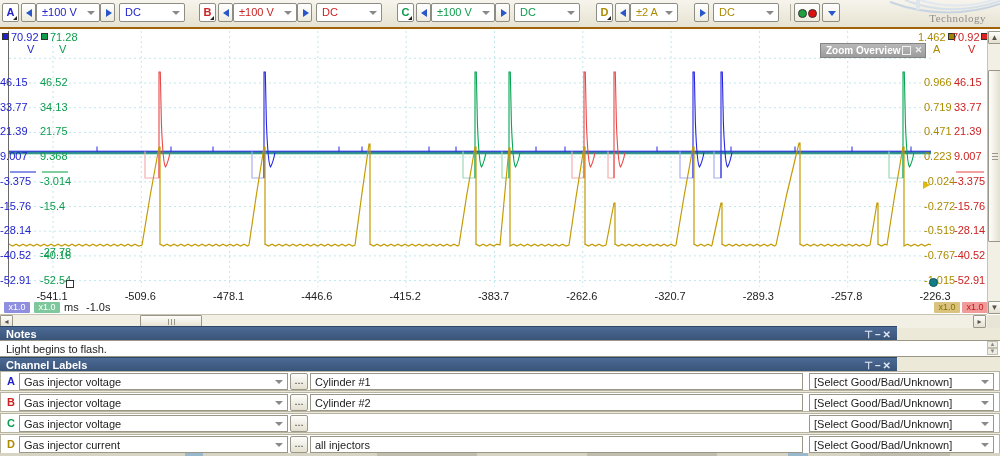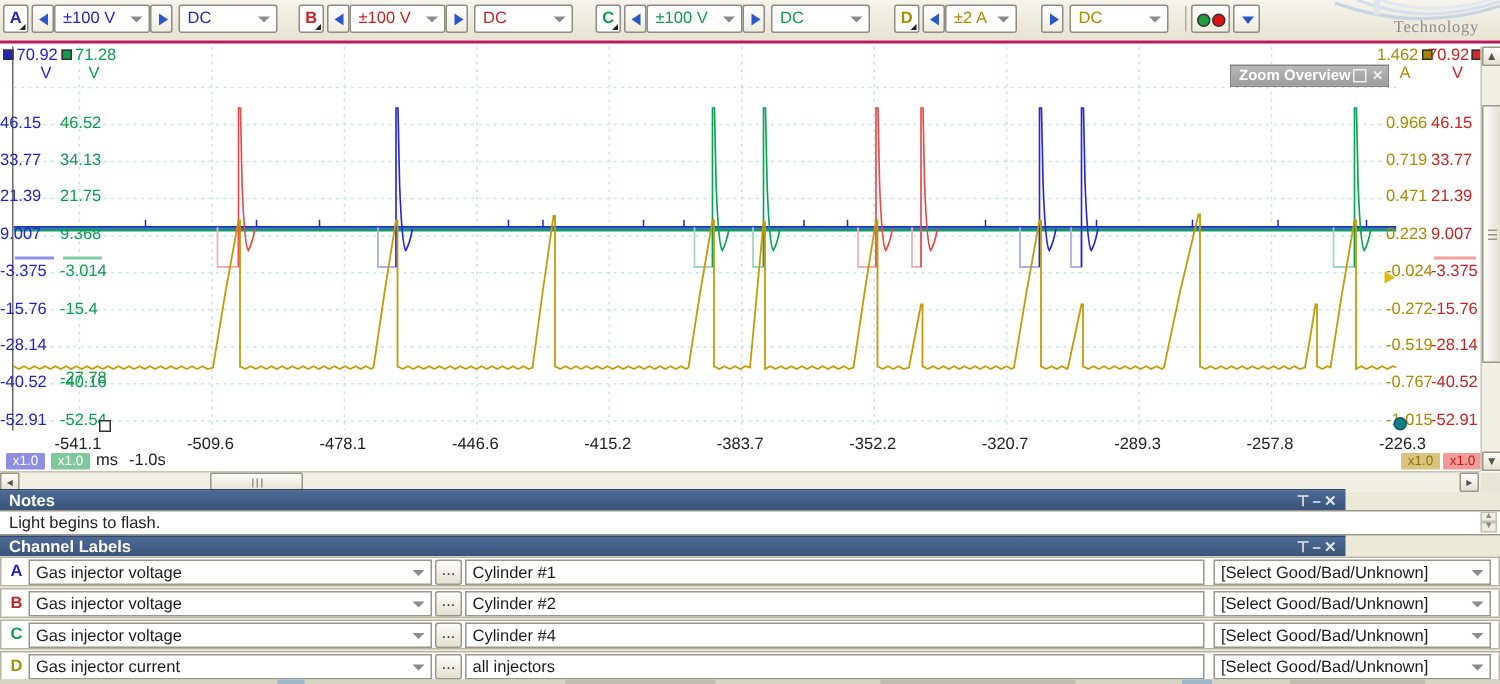--- a/index.html
+++ b/index.html
@@ -15,21 +15,21 @@
   .navbtn .tri { position:absolute; left:4px; top:5px; width:0; height:0; }
   .tri-left  { border-top:4px solid transparent; border-bottom:4px solid transparent; border-right:6px solid #2757c8; }
   .tri-right { border-top:4px solid transparent; border-bottom:4px solid transparent; border-left:6px solid #2757c8; }
   .combo { background:#fff; padding:2px 14px 0 5px; white-space:nowrap; }
   .combo .dd { position:absolute; right:4px; top:7px; border-left:4px solid transparent; border-right:4px solid transparent; border-top:4px solid #8a8a8a; }
   .sep { position:absolute; left:790px; top:4px; width:1px; height:17px; background:#b4b0a0; }
   .light { position:absolute; top:5px; width:9px; height:9px; border-radius:50%; border:1px solid #333; }
   .logo-text { position:absolute; right:14px; top:12px; color:#8d8d8d; font-family:"Liberation Serif", serif; font-size:11px; letter-spacing:0.5px; }
 
   
-  .scope { position:absolute; left:0; top:27px; width:1000px; height:299px; background:#fff; border-top:2px solid #be185d; }
+  .scope { position:absolute; left:0; top:27px; width:1000px; height:299px; background:#fff; border-top:2px solid #a16207; }
   .plot-frame { position:absolute; left:8px; top:2px; width:922px; height:256px; border-left:1px solid #6a6a6a; }
   .axis-lab { position:absolute; height:11px; line-height:11px; font-size:11px; white-space:nowrap; }
   .ra { }
   .sq { position:absolute; width:7px; height:7px; border:1px solid #333; }
   .zline { position:absolute; height:2px; }
   .time-lab { position:absolute; top:261px; width:60px; text-align:center; color:#222; font-size:11px; }
   .badge { position:absolute; top:273px; height:11px; line-height:11px; font-size:9px; text-align:center; width:26px; border-radius:1px; }
   .bad-txt { position:absolute; top:272px; font-size:11px; color:#222; }
 
   .zoomwin { position:absolute; left:820px; top:14px; width:106px; height:15px; background:linear-gradient(#b8b8b8,#9c9c9c); border:1px solid #848484; color:#fff; font-weight:bold; font-size:10px; line-height:13px; padding-left:5px; }
@@ -235,21 +235,21 @@
       <div class="zline" style="left: 956px; top: 142px; width: 28px; background: rgb(242, 160, 160);"></div>
       <div style="left: 923px; top: 152px; position: absolute; width: 0px; height: 0px; border-top: 4px solid transparent; border-bottom: 4px solid transparent; border-left: 7px solid rgb(224, 184, 15);"></div>
       <div style="left: 929px; top: 249px; position: absolute; width: 9px; height: 9px; border-radius: 50%; background: rgb(18, 127, 134); border: 1px solid rgb(10, 86, 92);"></div>
       <div style="left: 66px; top: 251px; position: absolute; width: 8px; height: 8px; background: rgb(255, 255, 255); border: 1px solid rgb(51, 51, 51);"></div>
       <div class="time-lab" style="left: 22px;">-541.1</div>
       <div class="time-lab" style="left: 110.3px;">-509.6</div>
       <div class="time-lab" style="left: 198.6px;">-478.1</div>
       <div class="time-lab" style="left: 286.9px;">-446.6</div>
       <div class="time-lab" style="left: 375.2px;">-415.2</div>
       <div class="time-lab" style="left: 463.5px;">-383.7</div>
-      <div class="time-lab" style="left: 551.8px;">-352.2</div>
+      <div class="time-lab" style="left: 551.8px;">-262.6</div>
       <div class="time-lab" style="left: 640.1px;">-320.7</div>
       <div class="time-lab" style="left: 728.4px;">-289.3</div>
       <div class="time-lab" style="left: 816.7px;">-257.8</div>
       <div class="time-lab" style="left: 905px;">-226.3</div>
       <div class="badge" style="left: 4px; background: rgb(143, 143, 226); color: rgb(255, 255, 255);">x1.0</div>
       <div class="badge" style="left: 34px; background: rgb(127, 200, 156); color: rgb(255, 255, 255);">x1.0</div>
       <div class="badge" style="left: 934px; background: rgb(217, 195, 126); color: rgb(138, 114, 0);">x1.0</div>
       <div class="badge" style="left: 962px; background: rgb(240, 154, 154); color: rgb(192, 24, 24);">x1.0</div>
     </div>
 
@@ -312,21 +312,20 @@
       <div class="cl-letter" style="color: rgb(204, 34, 34);">B</div>
       <div class="cl-combo" style="left: 18px; width: 269px;">Gas injector voltage<div class="dd"></div></div>
       <div class="dots-btn">...</div>
       <div class="cl-combo" style="left: 309px; width: 493px;">Cylinder #2</div>
       <div class="cl-combo" style="left: 808px; width: 185px;">[Select Good/Bad/Unknown]<div class="dd"></div></div>
     </div>
     <div class="cl-row" style="top: 42px;">
       <div class="cl-letter" style="color: rgb(13, 157, 77);">C</div>
       <div class="cl-combo" style="left: 18px; width: 269px;">Gas injector voltage<div class="dd"></div></div>
       <div class="dots-btn">...</div>
-      <div class="cl-combo" style="left: 309px; width: 493px;">Cylinder #4</div>
       <div class="cl-combo" style="left: 808px; width: 185px;">[Select Good/Bad/Unknown]<div class="dd"></div></div>
     </div>
     <div class="cl-row" style="top: 63px;">
       <div class="cl-letter" style="color: rgb(171, 139, 0);">D</div>
       <div class="cl-combo" style="left: 18px; width: 269px;">Gas injector current<div class="dd"></div></div>
       <div class="dots-btn">...</div>
       <div class="cl-combo" style="left: 309px; width: 493px;">all injectors</div>
       <div class="cl-combo" style="left: 808px; width: 185px;">[Select Good/Bad/Unknown]<div class="dd"></div></div>
     </div>
   </div>

